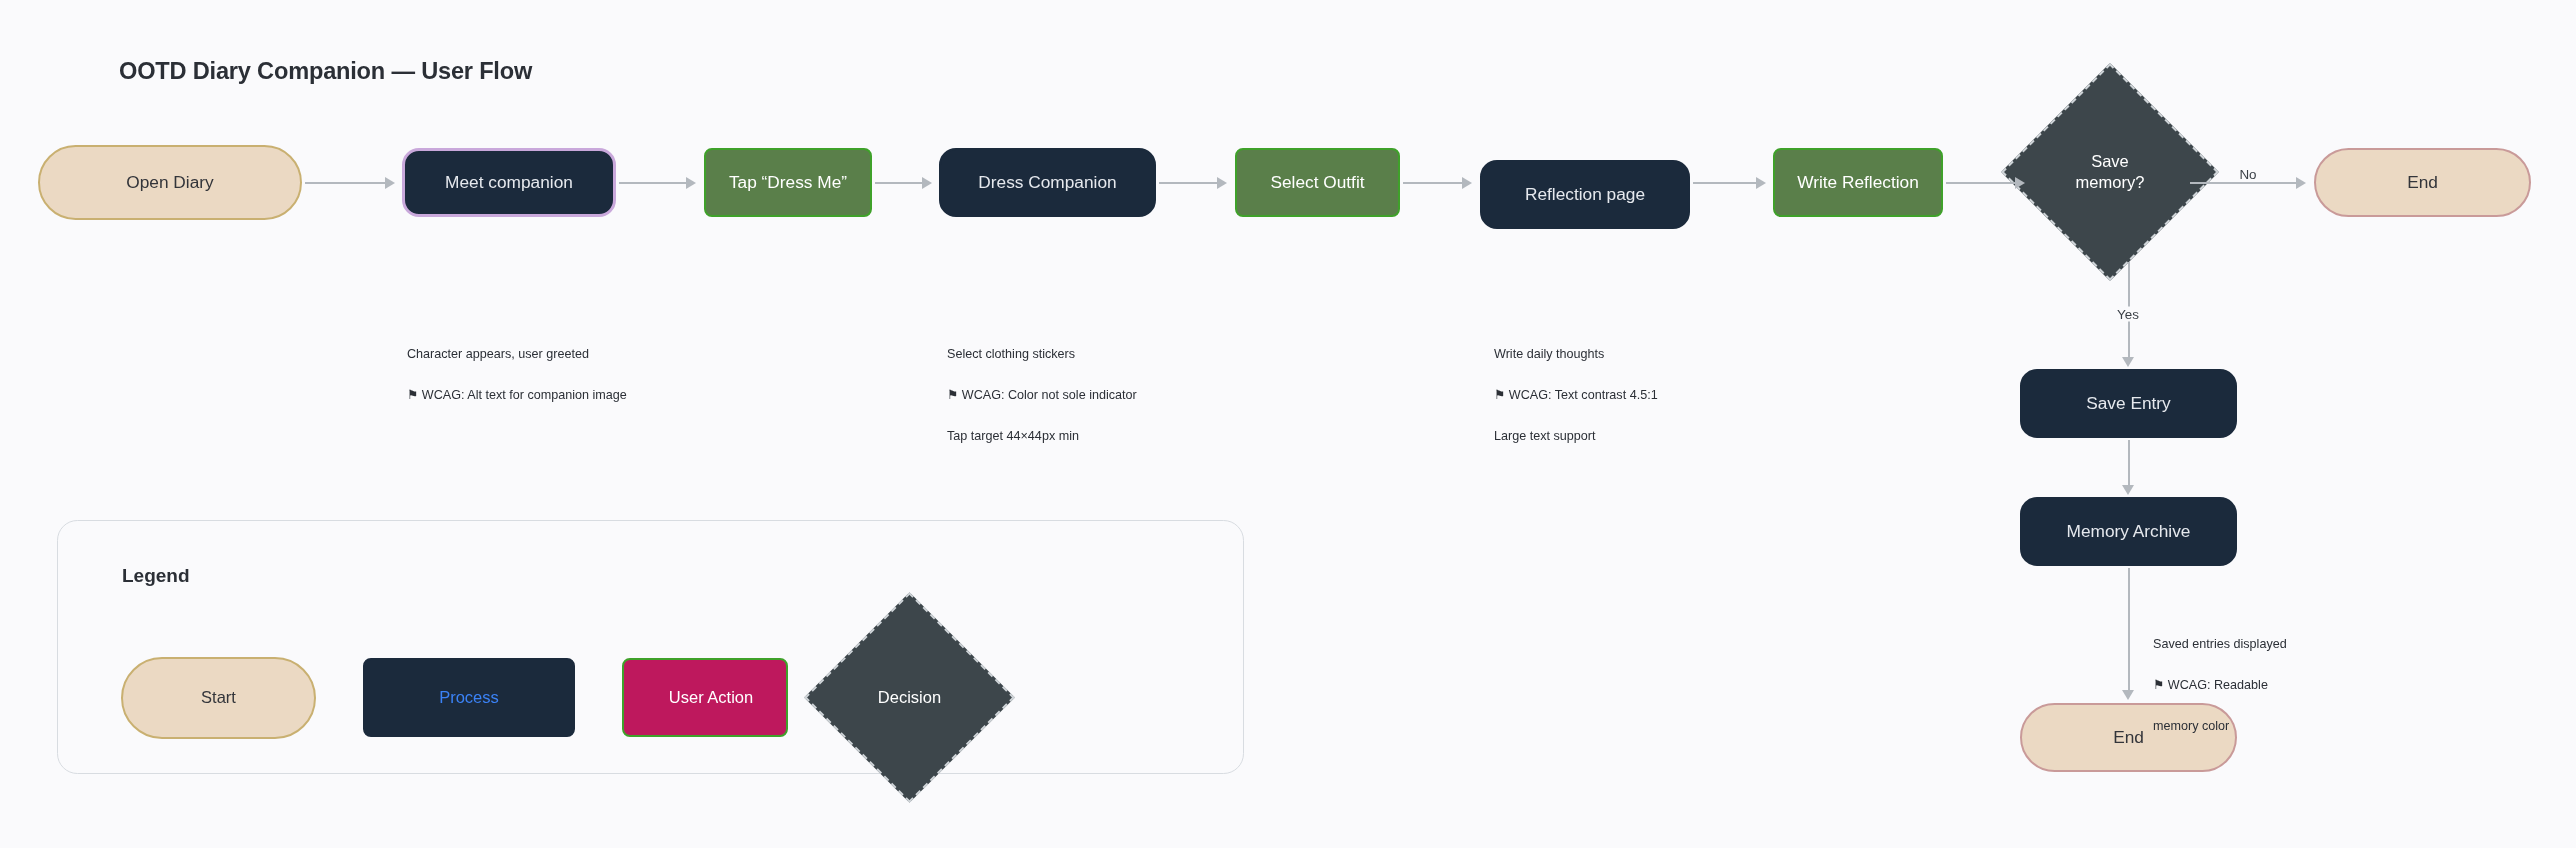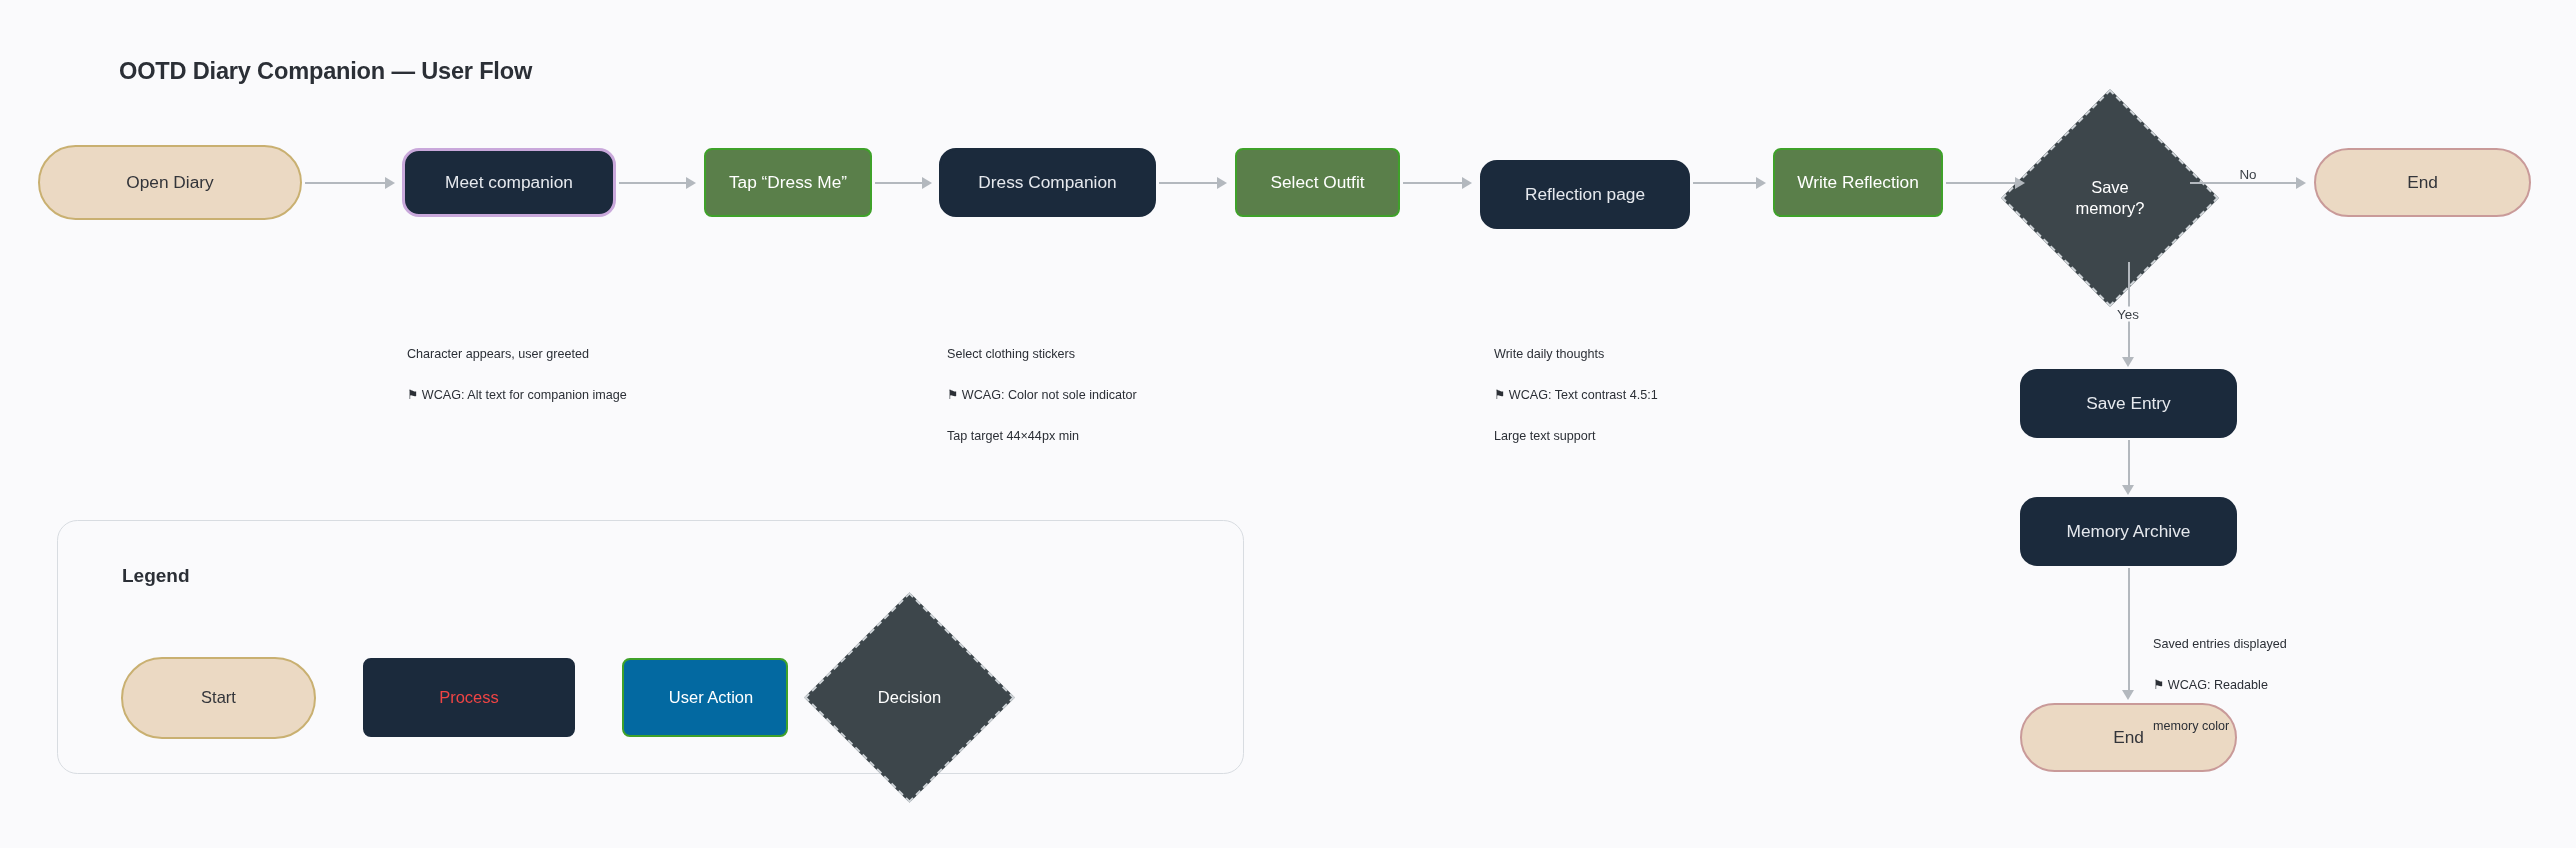--- a/index.html
+++ b/index.html
@@ -181,25 +181,25 @@
     background: #EBD9C3;
     border: 2.4px solid #C9B071;
     border-radius: 44px;
     color: #33353A;
   }
   .legend-chip.process {
     width: 212px; height: 79px;
     background: #1B2A3C;
     border: 2.4px solid #1B2A3C;
     border-radius: 7.9px;
-    color: #ef4444;
+    color: #3b82f6;
   }
   .legend-chip.action {
     width: 166px; height: 79px;
-    background: #0369a1;
+    background: #be185d;
     border: 2.4px solid #3FA12A;
     border-radius: 7.9px;
     color: #FFFFFF;
     padding-left: 12px;
   }
   .legend-chip.decision {
     width: 149px; height: 149px;
     color: #FFFFFF;
   }
   .legend-chip.decision .diamond-shape {
@@ -242,21 +242,21 @@
   </div>
 
   <div class="node node-process" style="left:1480px; top:160px; width:210px; height:69px;">
     <span>Reflection page</span>
   </div>
 
   <div class="node node-action" style="left:1773px; top:148px; width:170px; height:69px;">
     <span>Write Reflection</span>
   </div>
 
-  <div class="node node-decision" style="left:2033px; top:121px; width:154px; height:154px;">
+  <div class="node node-decision" style="left:2033px; top:95px; width:154px; height:154px;">
     <span class="diamond-shape"></span>
     <span class="diamond-label">Save
 memory?</span>
   </div>
 
   <div class="node node-end" style="left:2314px; top:148px; width:217px; height:69px;">
     <span>End</span>
   </div>
 
   <div class="node node-process" style="left:2020px; top:369px; width:217px; height:69px;">

